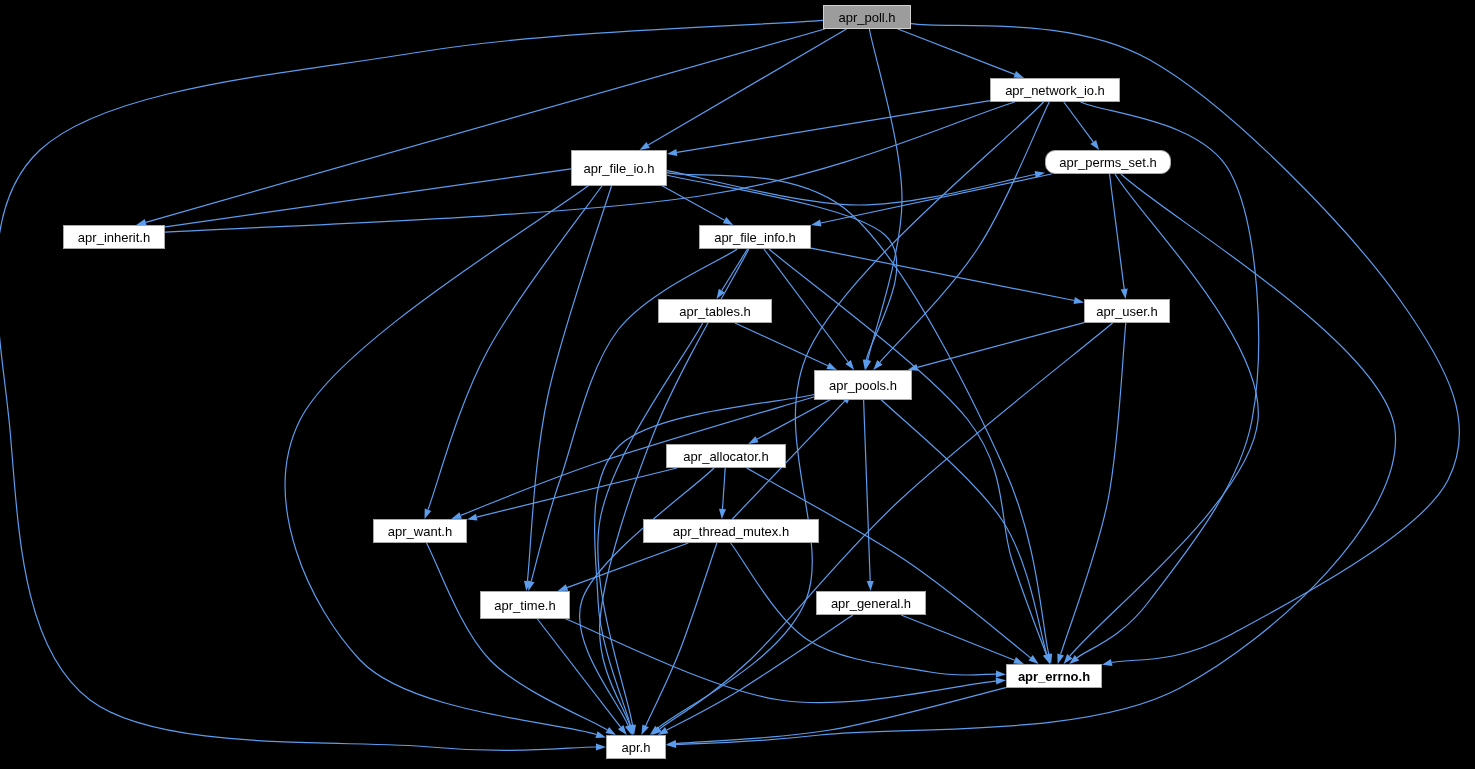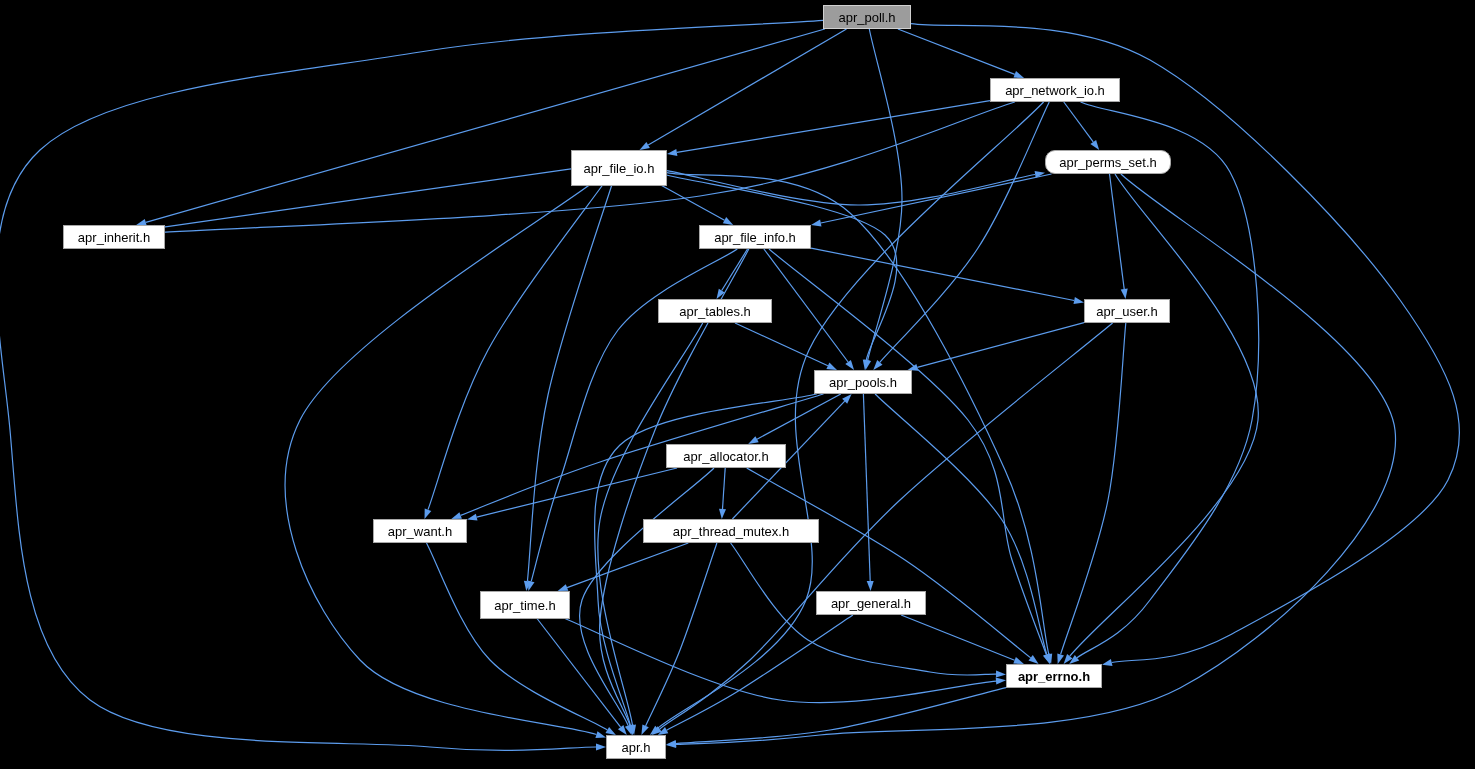--- a/index.html
+++ b/index.html
@@ -163,21 +163,21 @@
     </svg>
   <div class="nodes-layer">
       <div class="node highlighted" title="apr_poll.h" style="left: 823px; top: 5px; width: 88px; height: 24px;">apr_poll.h</div>
       <div class="node" title="apr_network_io.h" style="left: 990px; top: 78px; width: 130px; height: 24px;">apr_network_io.h</div>
       <div class="node" title="apr_file_io.h" style="left: 571px; top: 150px; width: 96px; height: 36px;">apr_file_io.h</div>
       <div class="node" title="apr_perms_set.h" style="left: 1045px; top: 150px; width: 126px; height: 24px; border-radius: 10px;">apr_perms_set.h</div>
       <div class="node" title="apr_inherit.h" style="left: 43px; top: 225px; width: 102px; height: 24px; margin-left: 20px;">apr_inherit.h</div>
       <div class="node" title="apr_file_info.h" style="left: 699px; top: 225px; width: 112px; height: 24px;">apr_file_info.h</div>
       <div class="node" title="apr_tables.h" style="left: 658px; top: 299px; width: 114px; height: 24px;">apr_tables.h</div>
       <div class="node" title="apr_user.h" style="left: 1084px; top: 299px; width: 86px; height: 24px;">apr_user.h</div>
-      <div class="node" title="apr_pools.h" style="left: 814px; top: 370px; width: 98px; height: 24px;">apr_pools.h</div>
+      <div class="node" title="apr_pools.h" style="left: 814px; top: 370px; width: 98px; height: 30px;">apr_pools.h</div>
       <div class="node" title="apr_allocator.h" style="left: 666px; top: 444px; width: 120px; height: 24px;">apr_allocator.h</div>
       <div class="node" title="apr_want.h" style="left: 373px; top: 519px; width: 94px; height: 24px;">apr_want.h</div>
       <div class="node" title="apr_thread_mutex.h" style="left: 643px; top: 519px; width: 176px; height: 24px;">apr_thread_mutex.h</div>
       <div class="node" title="apr_time.h" style="left: 480px; top: 591px; width: 90px; height: 28px;">apr_time.h</div>
       <div class="node" title="apr_general.h" style="left: 816px; top: 591px; width: 110px; height: 24px;">apr_general.h</div>
       <div class="node" title="apr_errno.h" style="left: 1006px; top: 664px; width: 96px; height: 24px; font-weight: bold;">apr_errno.h</div>
       <div class="node" title="apr.h" style="left: 606px; top: 735px; width: 60px; height: 24px; text-align: right;">apr.h</div>
     </div>
 </div>
 

